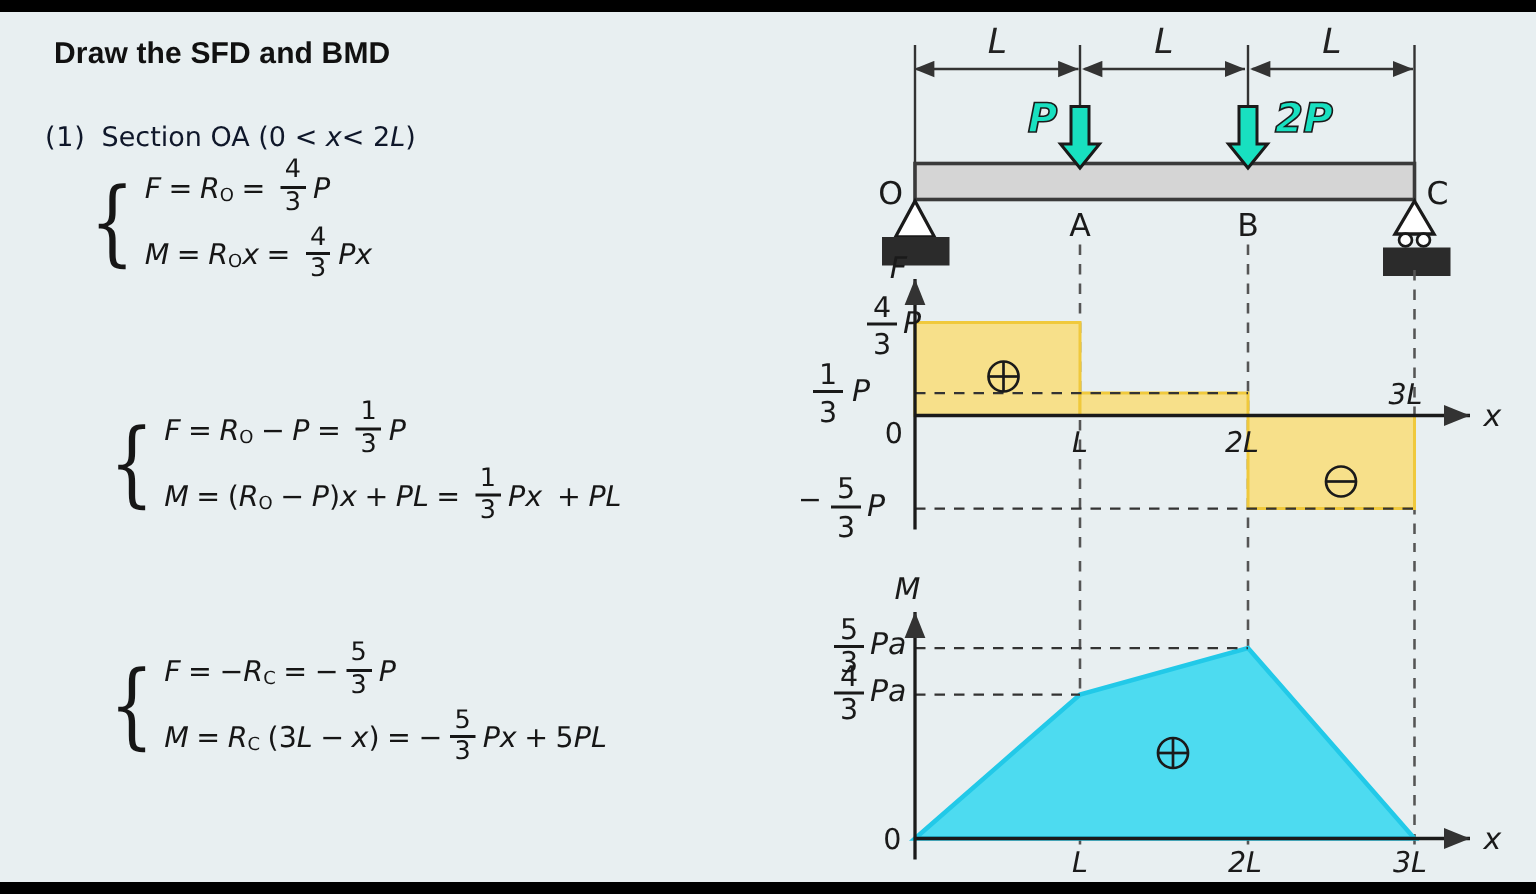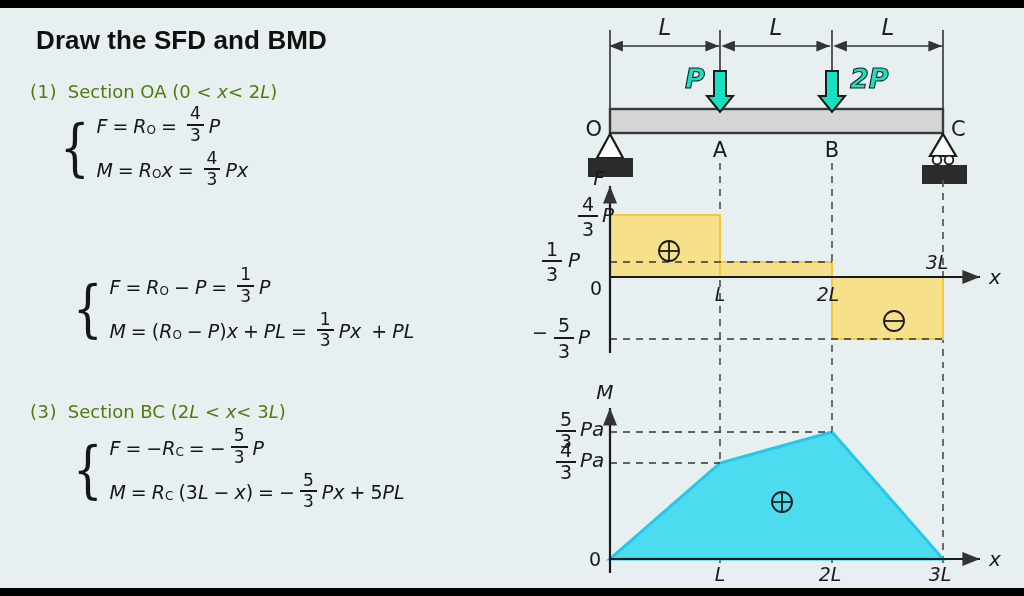--- a/index.html
+++ b/index.html
@@ -13,27 +13,27 @@
     position:absolute;left:0;top:8px;
     width:1024px;height:580px;
     background:#e8eff1;
     overflow:hidden;
   }
   
   #left{position:absolute;left:0;top:0;width:540px;height:580px;}
   #title{
     position:absolute;left:36px;top:17px;
     font-family:"Liberation Sans", sans-serif;
-    font-weight:bold;font-size:26px;color:#111;
+    font-weight:bold;font-size:20px;color:#111;
     letter-spacing:.1px;
   }
   .sec-head{
     position:absolute;
     font-family:"DejaVu Sans", sans-serif;
-    font-size:18px;color:#4d7c0f;white-space:nowrap;
+    font-size:18px;color:#0f172a;white-space:nowrap;
   }
   .sec-head .num{letter-spacing:.5px;}
   .it{font-style:italic;}
   .eqblock{position:absolute;display:flex;align-items:stretch;}
   .brace{
     font-size:62px;line-height:1;color:#161616;
     font-family:"DejaVu Serif", serif;
     display:flex;align-items:center;
     transform:scaleX(.75);
     margin-right:2px;
@@ -117,24 +117,20 @@
           <span class="frac">
               <span class="num2">1</span>
               <span class="bar"></span>
               <span class="den">3</span>
             </span>
           <span class="it">Px</span><span class="sp"></span><span class="sp"></span>+<span class="sp"></span><span class="it">PL</span>
         </div>
       </div>
     </div>
 
-    <div class="sec-head" style="left:30px;top:393px;">
-      <span class="num">(3)</span>
-      <span class="sp"></span><span>Section BC (2<span class="it">L &lt; x&lt;</span> 3<span class="it">L</span>)</span>
-    </div>
     <div class="eqblock" style="left:68px;top:421px;height:82px;">
       <div class="brace">{</div>
       <div class="eqrows">
         <div class="eqrow">
           <span class="it">F</span><span class="sp"></span>=<span class="sp"></span>−<span class="it">R</span><span class="sub">C</span><span class="sp"></span>=<span class="sp"></span>−
           <span class="frac">
               <span class="num2">5</span>
               <span class="bar"></span>
               <span class="den">3</span>
             </span>

